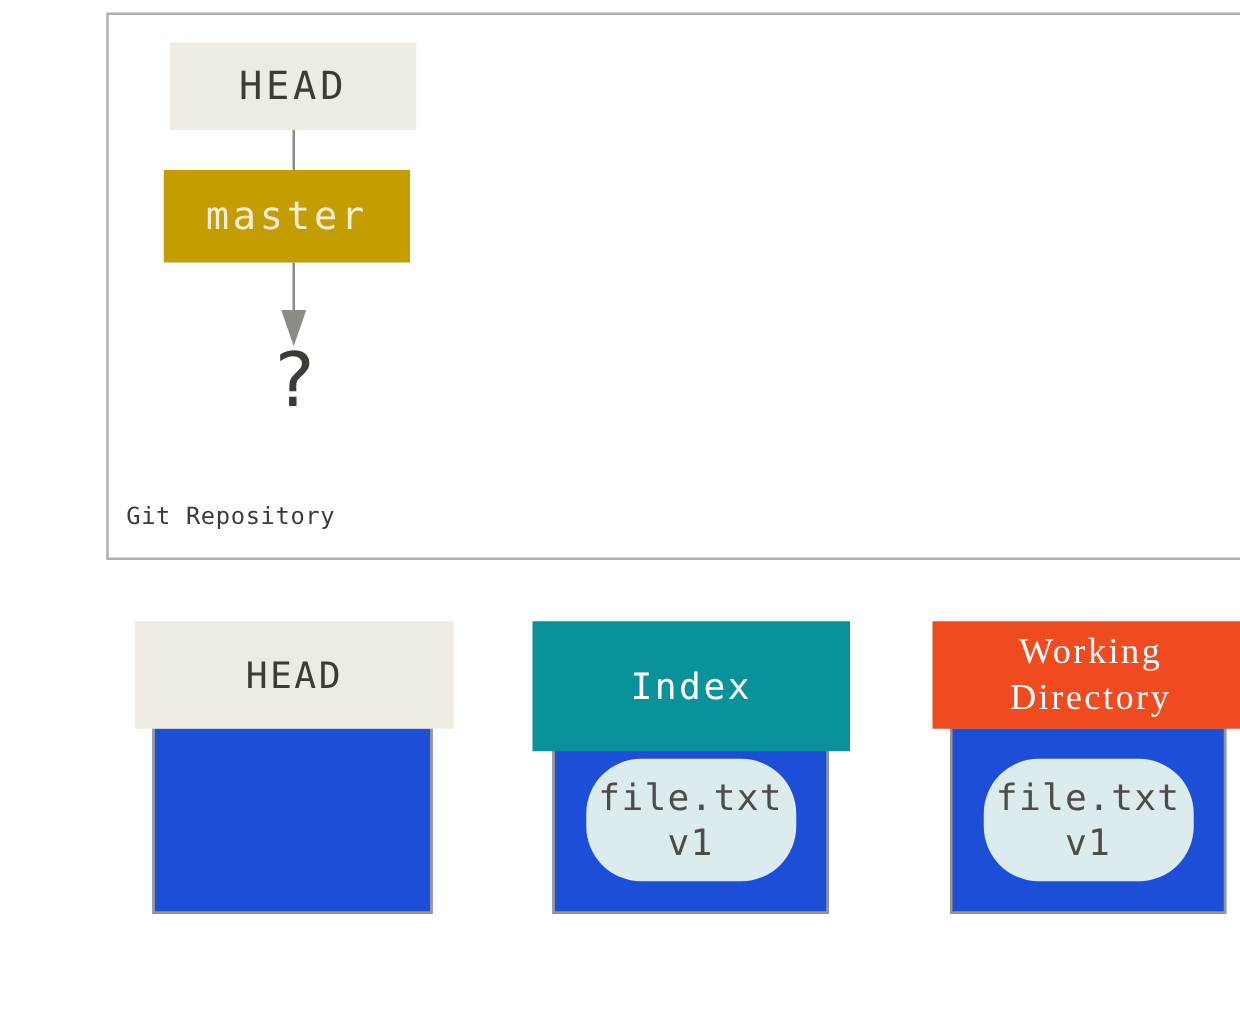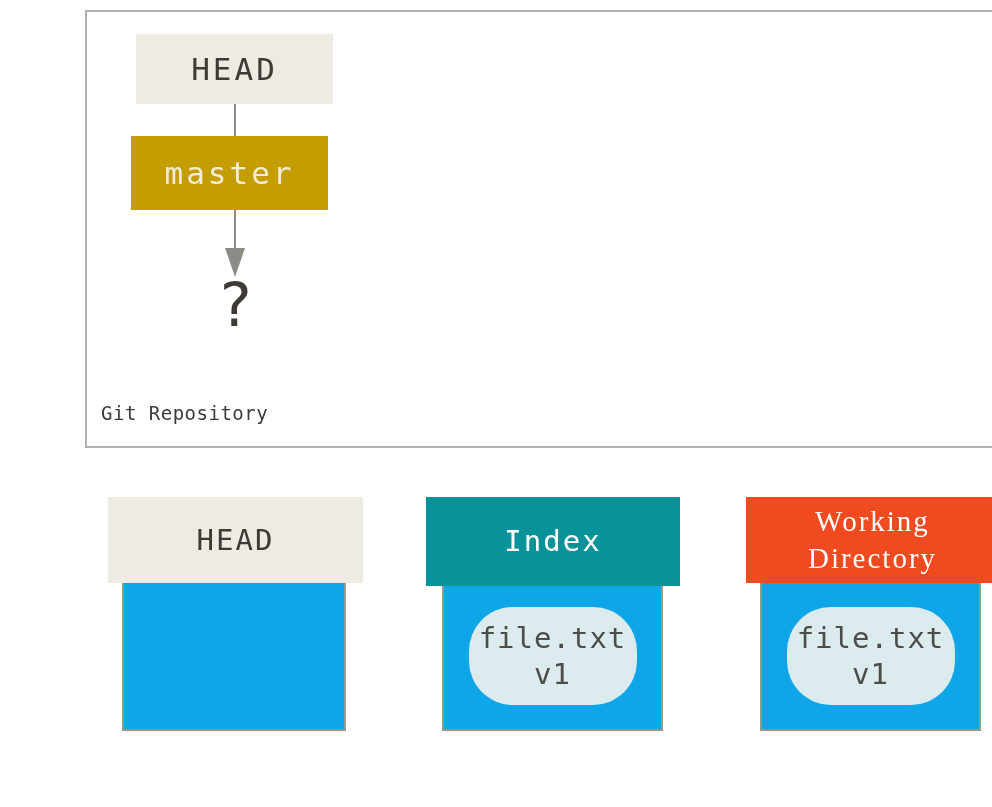--- a/index.html
+++ b/index.html
@@ -56,26 +56,26 @@
     position:absolute;left:98px;top:258px;width:100px;
     text-align:center;font-size:60px;color:var(--dark-label);
   }
 
   
   .col-header{
     position:absolute;display:flex;align-items:center;justify-content:center;
     text-align:center;font-size:29px;letter-spacing:2px;line-height:37px;z-index:2;
   }
   .col-body{
-    position:absolute;background:#0ea5e9;border:2px solid var(--body-border);z-index:1;text-decoration:underline;
+    position:absolute;background:#1d4ed8;border:2px solid var(--body-border);z-index:1;text-decoration:underline;
   }
   .head-col-header{left:60px;top:497px;width:255px;height:86px;background:var(--head-box-bg);color:var(--dark-label);}
   .head-col-body{left:74px;top:581px;width:224px;height:150px;}
 
-  .index-col-header{left:378px;top:497px;width:254px;height:89px;background:var(--index-header-bg);color:#ffffff;}
+  .index-col-header{left:378px;top:497px;width:254px;height:104px;background:var(--index-header-bg);color:#ffffff;}
   .index-col-body{left:394px;top:581px;width:221px;height:150px;}
 
   .wd-col-header{left:698px;top:497px;width:253px;height:86px;background:var(--working-dir-header-bg);color:#ffffff;padding:0 24px;font-family:Liberation Serif, serif;}
   .wd-col-body{left:712px;top:581px;width:221px;height:150px;}
 
   .file-pill{
     position:absolute;top:24px;left:50%;transform:translateX(-50%);
     width:168px;height:98px;border-radius:44px;
     background:var(--file-pill-bg);color:var(--pill-text);
     display:flex;flex-direction:column;align-items:center;justify-content:center;

